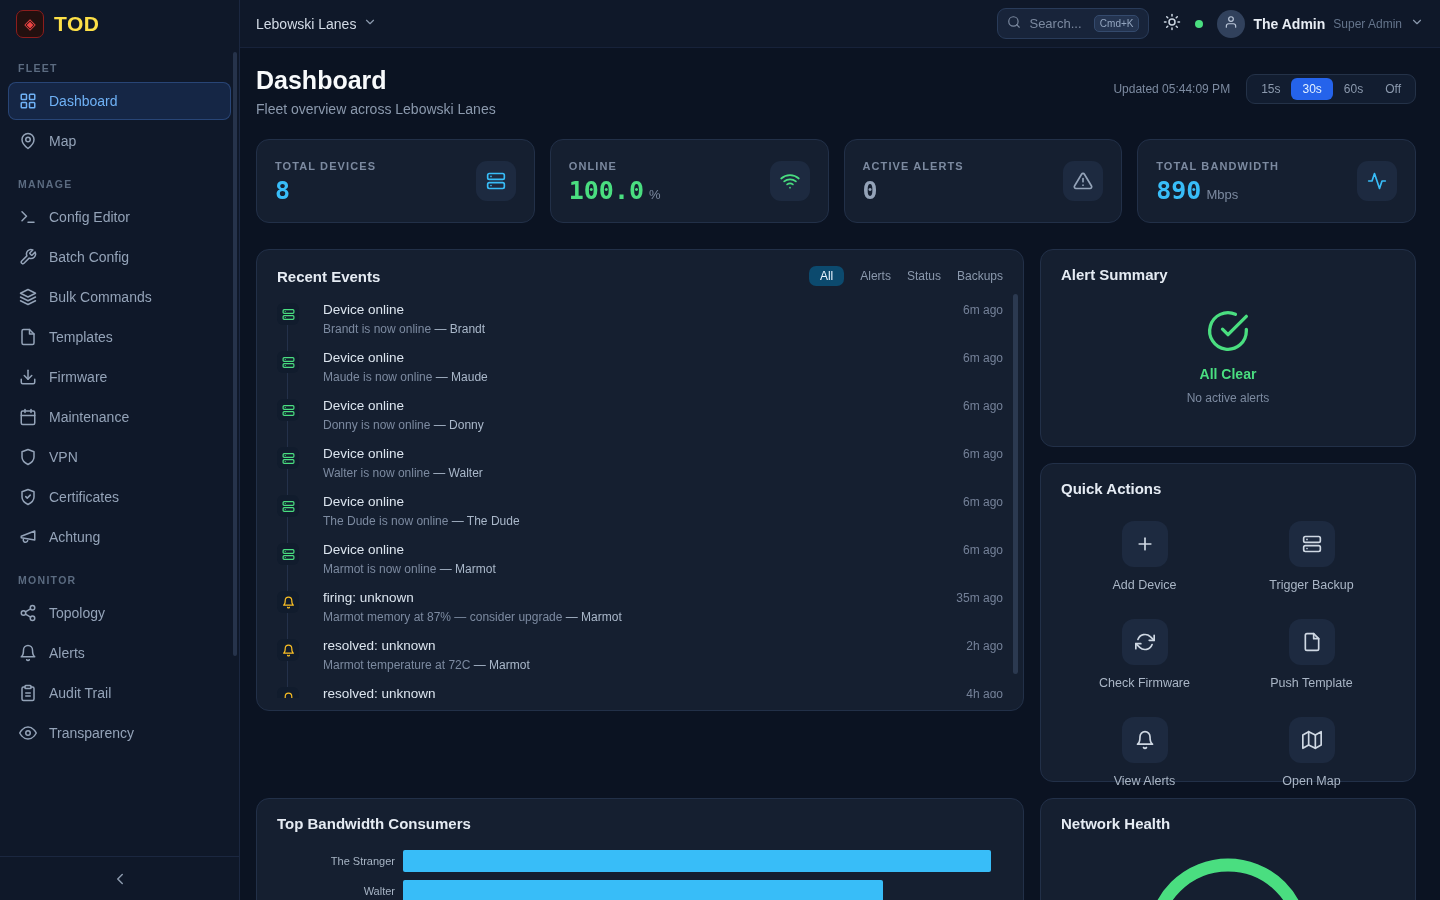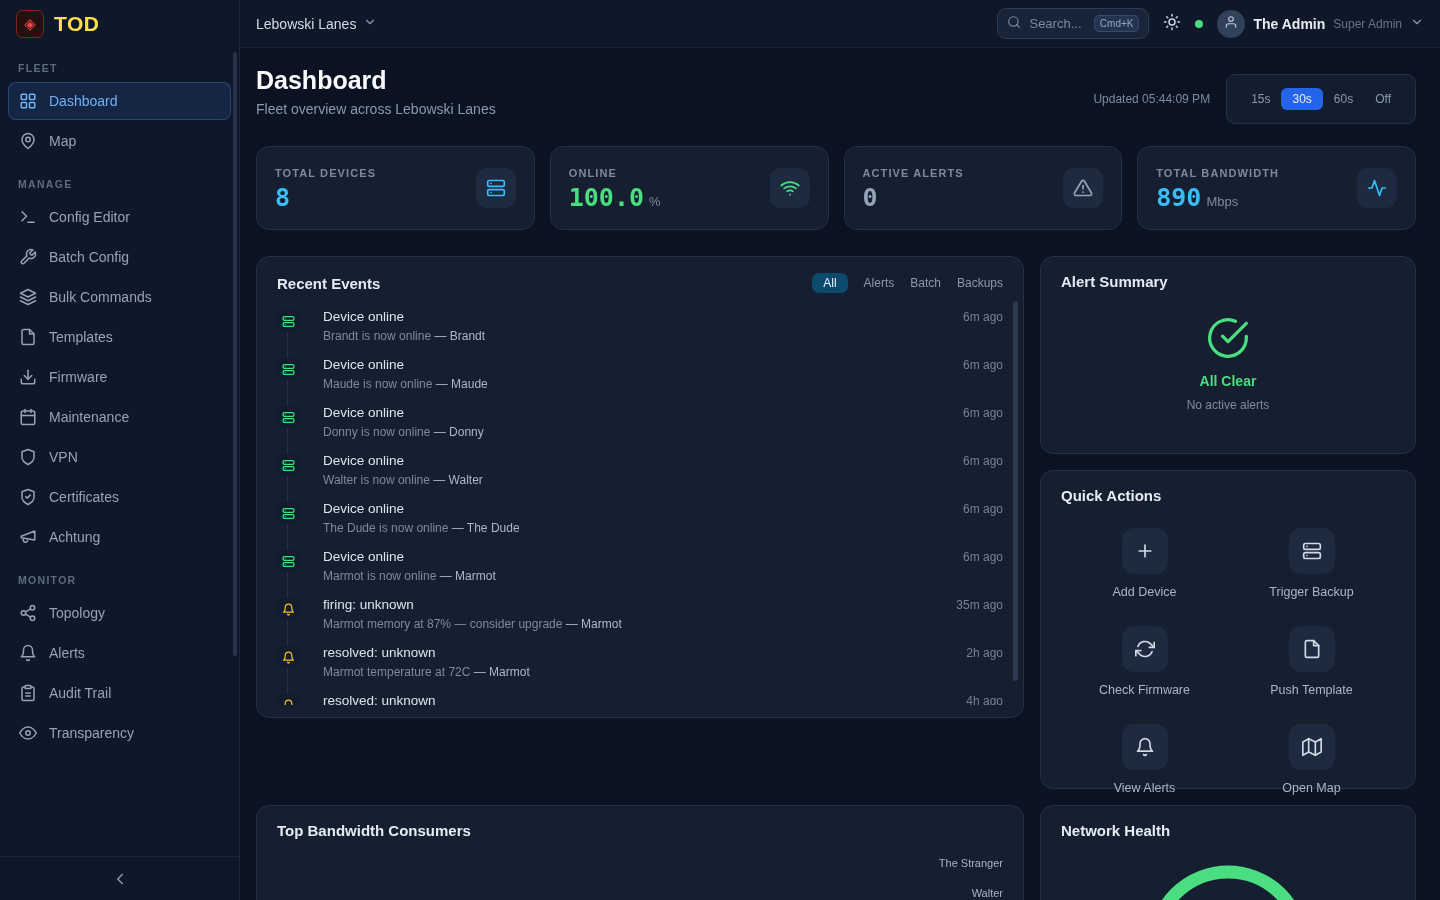--- a/index.html
+++ b/index.html
@@ -45,21 +45,21 @@
   .user-name { font-size:14px; color:#e8edf4; font-weight:600; }
   .user-role { font-size:12px; color:#64748b; }
 
   .content { flex:1; padding:18px 24px 0 16px; overflow:hidden; }
 
   .page-head { display:flex; justify-content:space-between; align-items:flex-start; margin-bottom:22px; }
   .page-title { font-size:25px; font-weight:700; color:#f8fafc; margin-bottom:6px; }
   .page-subtitle { font-size:14px; color:#8b99ad; }
   .head-right { display:flex; align-items:center; gap:16px; margin-top:8px; }
   .updated { font-size:12px; color:#7c8aa0; }
-  .seg { display:flex; background:#121d30; border:1px solid #243248; border-radius:9px; padding:13px; }
+  .seg { display:flex; background:#121d30; border:1px solid #243248; border-radius:9px; padding:3px; }
   .seg-btn { border:none; background:none; color:#8b99ad; font-size:12px; padding:4px 11px; border-radius:6px; cursor:pointer; }
   .seg-btn.active { background:#2563eb; color:#e3f1ff; }
 
   .stats-grid { display:grid; grid-template-columns:repeat(4,1fr); gap:15px; margin-bottom:26px; }
   .stat-card { background:#151f30; border:1px solid #223048; border-radius:13px; padding:16px 18px; display:flex; justify-content:space-between; align-items:center; height:84px; }
   .stat-label { font-size:11px; letter-spacing:1.1px; color:#7c8aa0; font-weight:600; margin-bottom:6px; text-transform:uppercase; }
   .stat-value-row { display:flex; align-items:baseline; }
   .stat-value { font-family:"DejaVu Sans Mono",monospace; font-size:25px; font-weight:700; line-height:1; }
   .stat-unit { font-size:13px; color:#7c8aa0; margin-left:5px; }
   .stat-chip { width:40px; height:40px; border-radius:11px; background:#1d2a40; display:flex; align-items:center; justify-content:center; }
@@ -94,21 +94,21 @@
   .alert-headline { color:#4ade80; font-size:14px; font-weight:600; }
   .alert-sub { color:#7c8aa0; font-size:12px; }
 
   .qa-card { height:319px; padding:16px 20px; }
   .qa-grid { display:grid; grid-template-columns:1fr 1fr; row-gap:27px; margin-top:23px; }
   .qa-tile { display:flex; flex-direction:column; align-items:center; gap:11px; background:none; border:none; cursor:pointer; color:#aab6c6; font-size:12.5px;text-align:center; }
   .qa-chip { width:46px; height:46px; border-radius:12px; background:#1d2a40; display:flex; align-items:center; justify-content:center; color:#cfd8e3; }
 
   .bw-card { height:280px; padding:16px 20px; }
   .bw-rows { margin-top:17px; display:flex; flex-direction:column; gap:8px; }
-  .bw-row { display:flex; align-items:flex-end; gap:8px; height:22px;flex-direction:column; }
+  .bw-row { display:flex; align-items:center; gap:8px; height:22px; }
   .bw-label { width:118px; text-align:right; font-size:11px; color:#a7b4c4; flex-shrink:0; }
   .bw-track { flex:1; height:22px; }
   .bw-fill { height:100%; border-radius:2px; }
 
   .nh-card { height:280px; padding:16px 20px; overflow:hidden; }
   .nh-ring { display:block; margin:20px auto 0; }
 </style>
 </head>
 <body>
 
@@ -380,21 +380,21 @@
         </div>
 
       <div class="dash-grid">
 
         <section class="card events-card">
           <div class="events-head">
             <span class="card-title">Recent Events</span>
             <div class="events-tabs" id="events-tabs">
                 <button class="tab active">All</button>
                 <button class="tab">Alerts</button>
-                <button class="tab">Batch</button>
+                <button class="tab">Status</button>
                 <button class="tab">Backups</button>
               </div>
           </div>
           <div class="events-list" id="events-list">
     <div class="event-row">
       <div class="ev-chip green">
                   <svg class="ic " viewBox="0 0 24 24">
                     <rect x="2" y="3" width="20" height="7" rx="2"></rect>
                     <rect x="2" y="14" width="20" height="7" rx="2"></rect>
                     <line x1="6" y1="6.5" x2="6.01" y2="6.5"></line>

